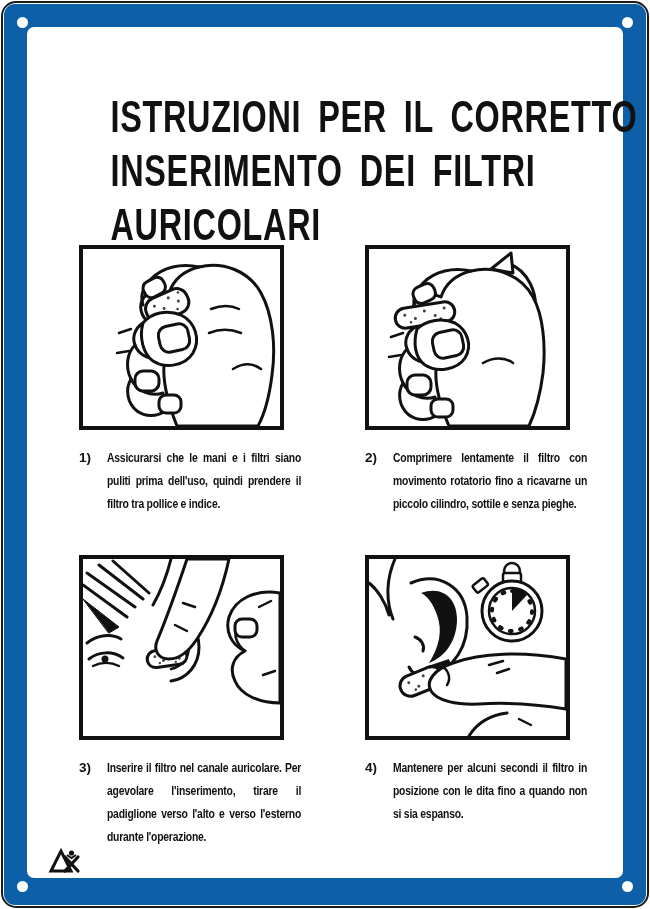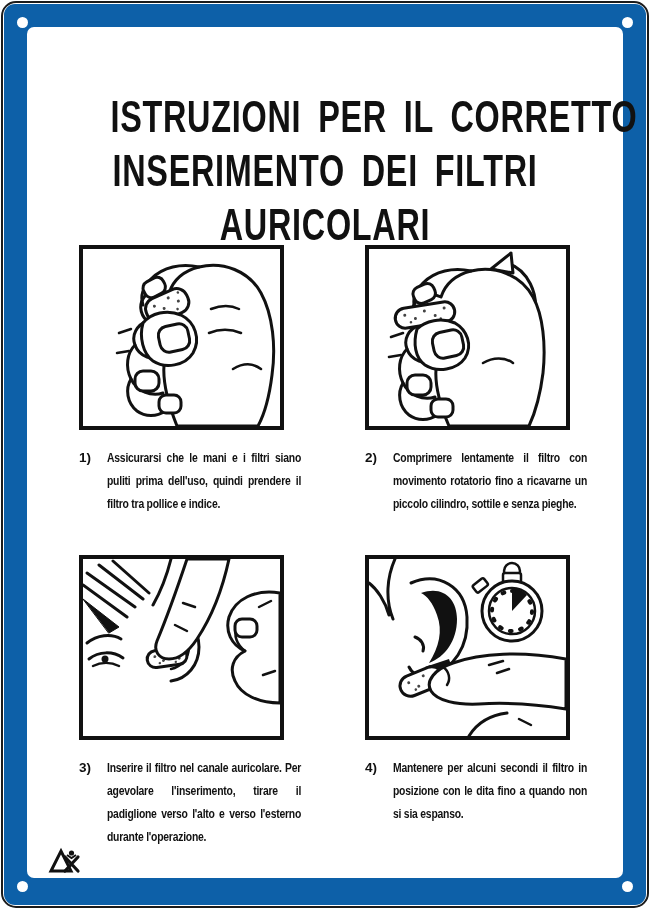--- a/index.html
+++ b/index.html
@@ -19,21 +19,21 @@
     background:#ffffff;border-radius:7px;
   }
   .screw-hole{
     position:absolute;width:11px;height:11px;border-radius:50%;background:#ffffff;
   }
   .hole-tl{left:17px;top:17px;}
   .hole-tr{left:622px;top:17px;}
   .hole-bl{left:17px;top:881px;}
   .hole-br{left:622px;top:881px;}
   .title{
-    position:absolute;left:27px;right:27px;top:90px;text-align:center;color:#111;
+    position:absolute;left:27px;right:27px;top:90px;text-align:left;color:#111;
   }
   .title-inner{
     transform:scaleX(0.72);transform-origin:50% 0;
     font-weight:bold;font-size:45px;line-height:54px;letter-spacing:1px;word-spacing:10px;
     white-space:nowrap;
   }
   .title-line{display:block;}
   .pframe{
     position:absolute;width:205px;height:185px;border:4px solid #111;background:#fff;
     box-sizing:border-box;

